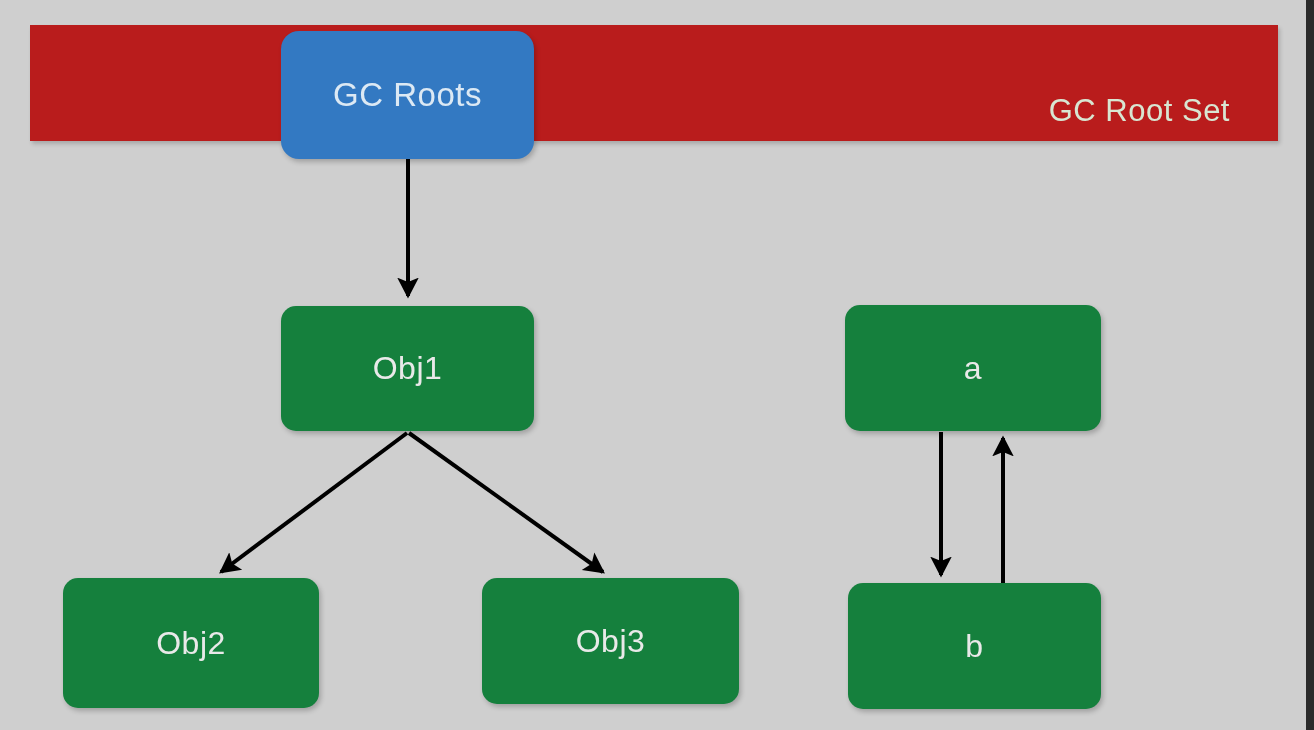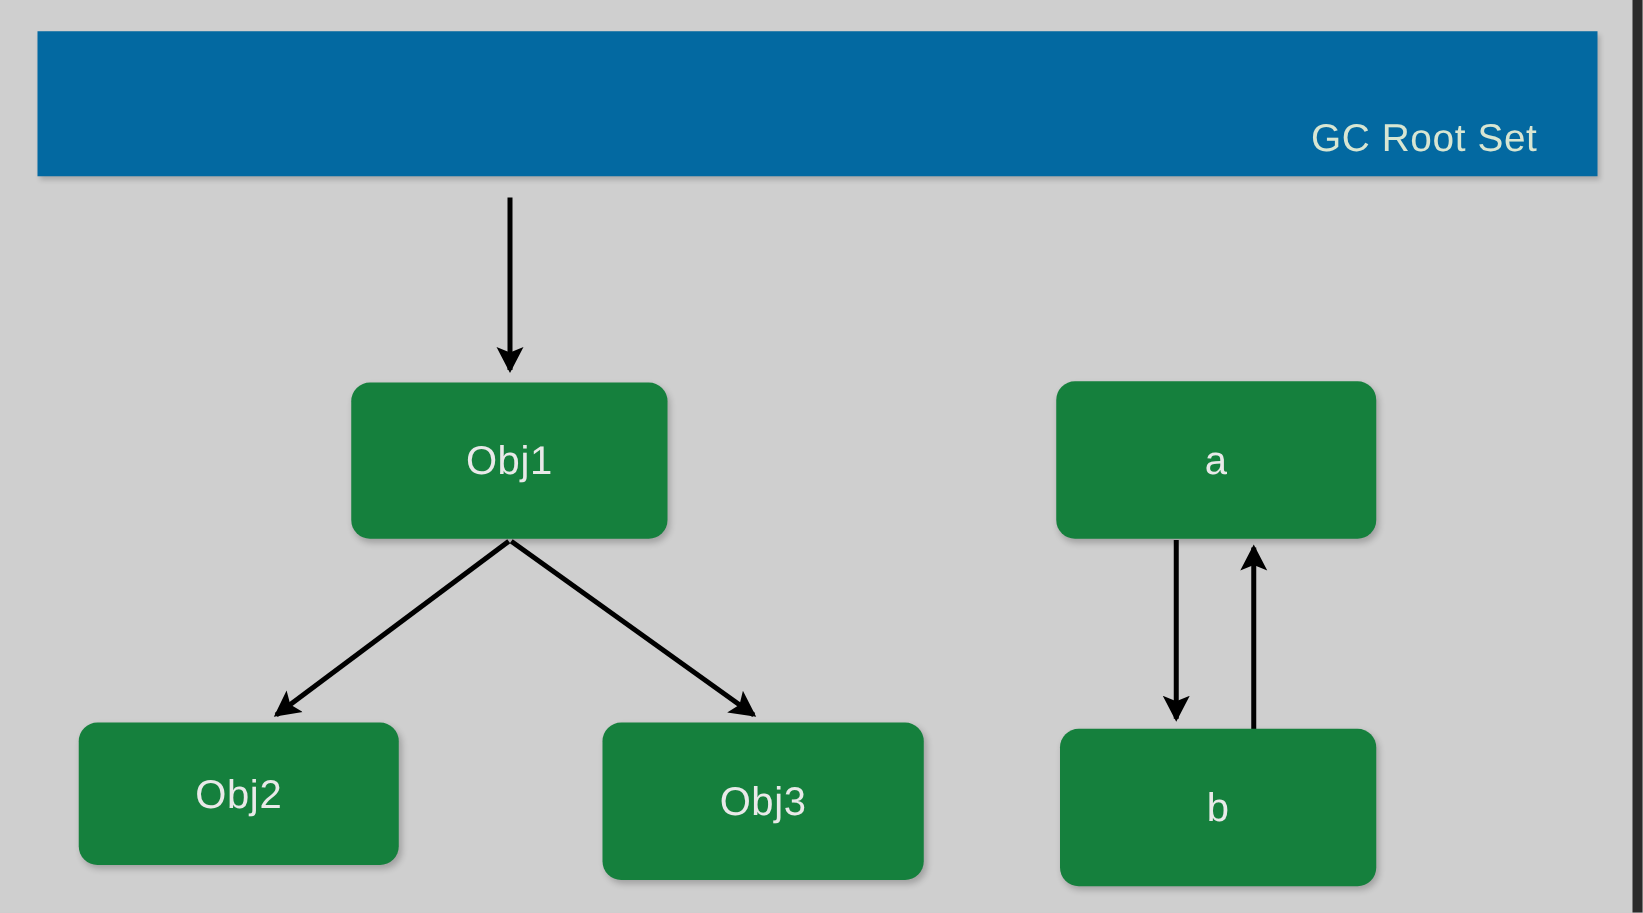--- a/index.html
+++ b/index.html
@@ -28,21 +28,21 @@
     height: 730px;
     background: #2b2b2b;
   }
   
   .gc-band {
     position: absolute;
     left: 30px;
     top: 25px;
     width: 1248px;
     height: 116px;
-    background: #0369a1;
+    background: #b91c1c;
     box-shadow: 2px 3px 4px rgba(0,0,0,0.18);
   }
   .gc-band-label {
     position: absolute;
     right: 48px;
     top: 50%;
     transform: translateY(-50%);
     margin-top: 28px;
     color: #d8e6d2;
     font-size: 31px;
@@ -67,21 +67,21 @@
   }
   .node.blue {
     background: #3379c2;
     border-radius: 18px;
     color: #dce9f4;
     font-size: 33px;
   }
   
   #node-gcroots { left: 281px; top: 31px;  width: 253px; height: 128px; }
   #node-obj1    { left: 281px; top: 306px; width: 253px; height: 125px; }
-  #node-obj2    { left: 63px;  top: 578px; width: 256px; height: 114px; }
+  #node-obj2    { left: 63px;  top: 578px; width: 256px; height: 130px; }
   #node-obj3    { left: 482px; top: 578px; width: 257px; height: 126px; }
   #node-a       { left: 845px; top: 305px; width: 256px; height: 126px; }
   #node-b       { left: 848px; top: 583px; width: 253px; height: 126px; }
 
   
   #arrows {
     position: absolute;
     left: 0;
     top: 0;
     width: 1314px;
@@ -119,20 +119,23 @@
 
     <g>
       <line x1="941" y1="432" x2="941" y2="575" stroke="#000000" stroke-width="4" marker-end="url(#head)"></line>
     </g>
 
     <g>
       <line x1="1003" y1="584" x2="1003" y2="438" stroke="#000000" stroke-width="4" marker-end="url(#head)"></line>
     </g>
   </svg>
 
+  <div class="node blue" id="node-gcroots">
+    <span>GC Roots</span>
+  </div>
 
   <div class="node gray" id="node-obj1">
     <span>Obj1</span>
   </div>
 
   <div class="node gray" id="node-obj2">
     <span>Obj2</span>
   </div>
 
   <div class="node gray" id="node-obj3">

